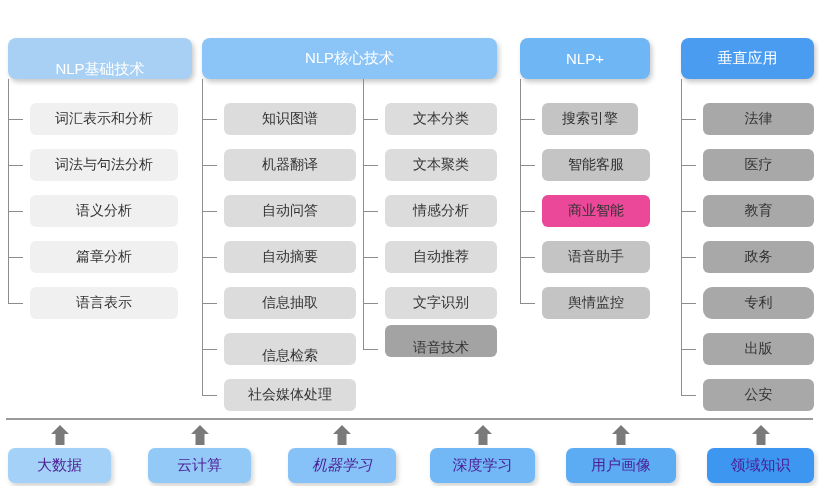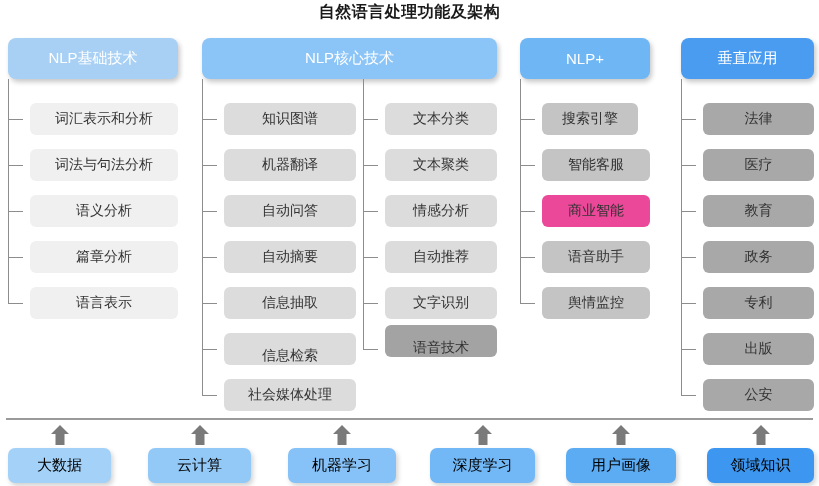--- a/index.html
+++ b/index.html
@@ -86,21 +86,21 @@
   .arrow-up svg { display: block; }
   
   .found-box {
     position: absolute;
     top: 448px;
     height: 35px;
     border-radius: 7px;
     display: flex;
     align-items: center;
     justify-content: center;
-    color: #000000;
+    color: #4c1d95;
     font-size: 15px;
     box-shadow: 2px 3px 5px rgba(0,0,0,0.18);
     box-sizing: border-box;
   }
   
   #watermark {
     position: absolute;
     left: 615px;
     top: 474px;
     font-size: 13px;
@@ -108,24 +108,23 @@
     letter-spacing: 1px;
     white-space: nowrap;
     opacity: 0.85;
   }
 </style>
 </head>
 <body>
 
 <div id="root">
 
-  <div id="page-title">自然语言处理功能及架构</div>
 
   <div id="columns-layer">
-      <div class="col-header" style="left: 8px; top: 38px; width: 170px; background: rgb(168, 208, 245);">
+      <div class="col-header" style="left: 8px; top: 38px; width: 184px; background: rgb(168, 208, 245); align-items: flex-end;">
         <span>NLP基础技术</span>
       </div>
       <div class="spine" style="left: 8px; top: 79px; height: 224px;"></div>
       <div class="stub" style="left: 8px; top: 119px; width: 15px;"></div>
       <div class="item" style="left: 30px; top: 103px; width: 148px; background: rgb(240, 240, 240);">
         <span>词汇表示和分析</span>
       </div>
       <div class="stub" style="left: 8px; top: 165px; width: 15px;"></div>
       <div class="item" style="left: 30px; top: 149px; width: 148px; background: rgb(240, 240, 240);">
         <span>词法与句法分析</span>
@@ -237,21 +236,21 @@
       </div>
       <div class="stub" style="left: 681px; top: 211px; width: 15px;"></div>
       <div class="item" style="left: 703px; top: 195px; width: 111px; background: rgb(168, 168, 168);">
         <span>教育</span>
       </div>
       <div class="stub" style="left: 681px; top: 257px; width: 15px;"></div>
       <div class="item" style="left: 703px; top: 241px; width: 111px; background: rgb(168, 168, 168);">
         <span>政务</span>
       </div>
       <div class="stub" style="left: 681px; top: 303px; width: 15px;"></div>
-      <div class="item" style="left: 703px; top: 287px; width: 111px; background: rgb(168, 168, 168);">
+      <div class="item" style="left: 703px; top: 287px; width: 111px; background: rgb(168, 168, 168); border-radius: 9px;">
         <span>专利</span>
       </div>
       <div class="stub" style="left: 681px; top: 349px; width: 15px;"></div>
       <div class="item" style="left: 703px; top: 333px; width: 111px; background: rgb(168, 168, 168);">
         <span>出版</span>
       </div>
       <div class="stub" style="left: 681px; top: 395px; width: 15px;"></div>
       <div class="item" style="left: 703px; top: 379px; width: 111px; background: rgb(168, 168, 168);">
         <span>公安</span>
       </div>
@@ -274,21 +273,21 @@
         </svg>
       </div>
       <div class="found-box" style="left: 148px; width: 103px; background: rgb(147, 201, 247);">
         <span>云计算</span>
       </div>
       <div class="arrow-up" style="left: 331px; top: 424px;">
         <svg width="22" height="22" viewBox="0 0 22 22">
           <path d="M11 1 L20 10 L15.5 10 L15.5 21 L6.5 21 L6.5 10 L2 10 Z" fill="#7a7a7a"></path>
         </svg>
       </div>
-      <div class="found-box" style="left: 288px; width: 108px; background: rgb(134, 194, 247);">
+      <div class="found-box" style="left: 288px; width: 108px; background: rgb(134, 194, 247); font-style: italic;">
         <span>机器学习</span>
       </div>
       <div class="arrow-up" style="left: 471.5px; top: 424px;">
         <svg width="22" height="22" viewBox="0 0 22 22">
           <path d="M11 1 L20 10 L15.5 10 L15.5 21 L6.5 21 L6.5 10 L2 10 Z" fill="#7a7a7a"></path>
         </svg>
       </div>
       <div class="found-box" style="left: 430px; width: 105px; background: rgb(114, 184, 246);">
         <span>深度学习</span>
       </div>

